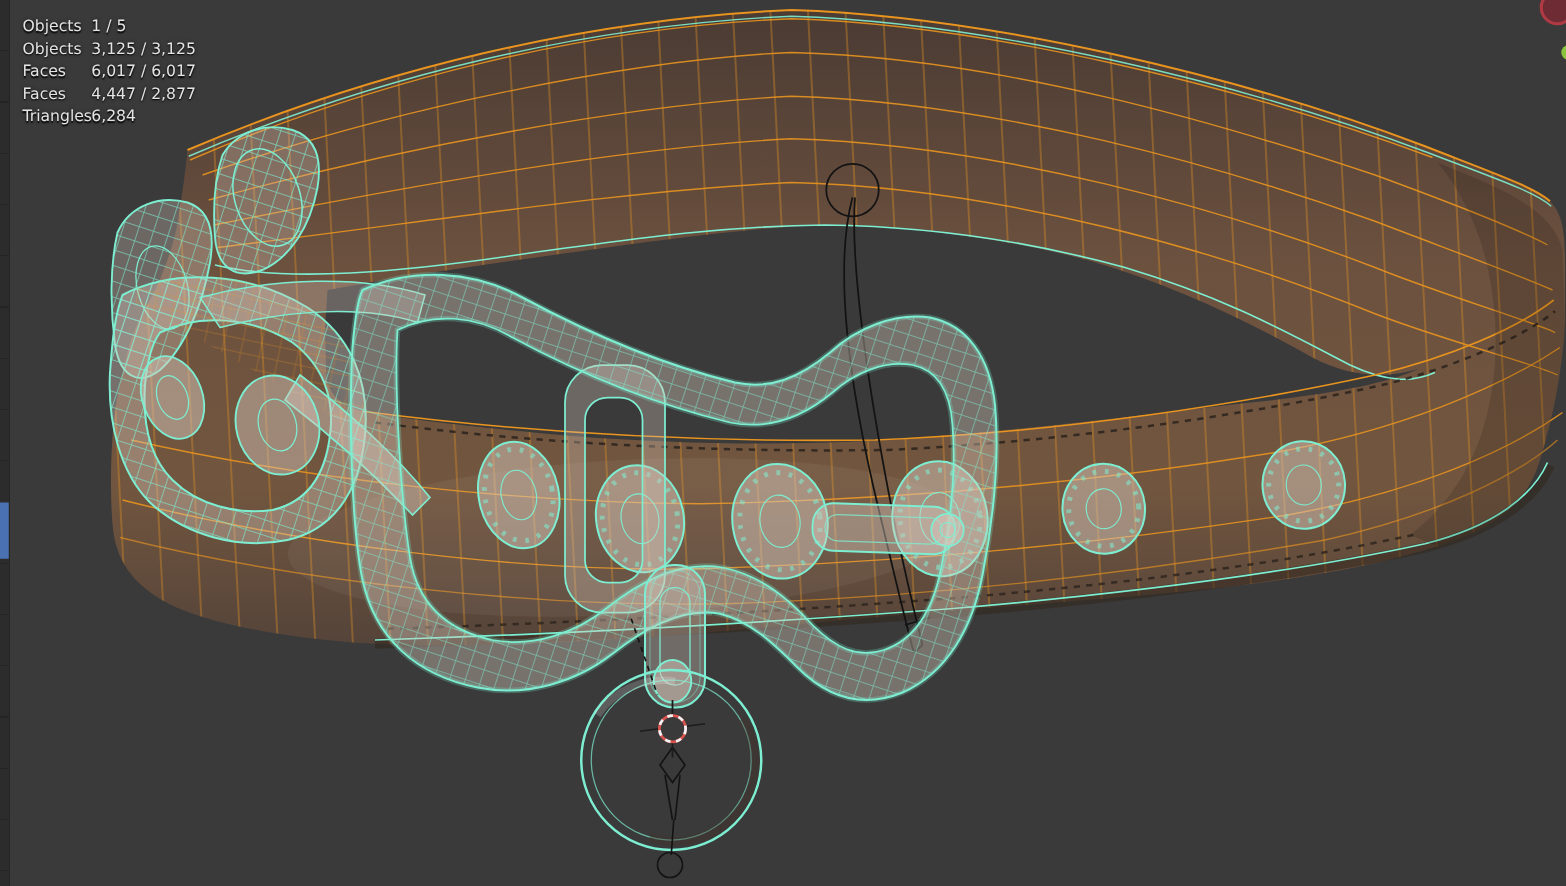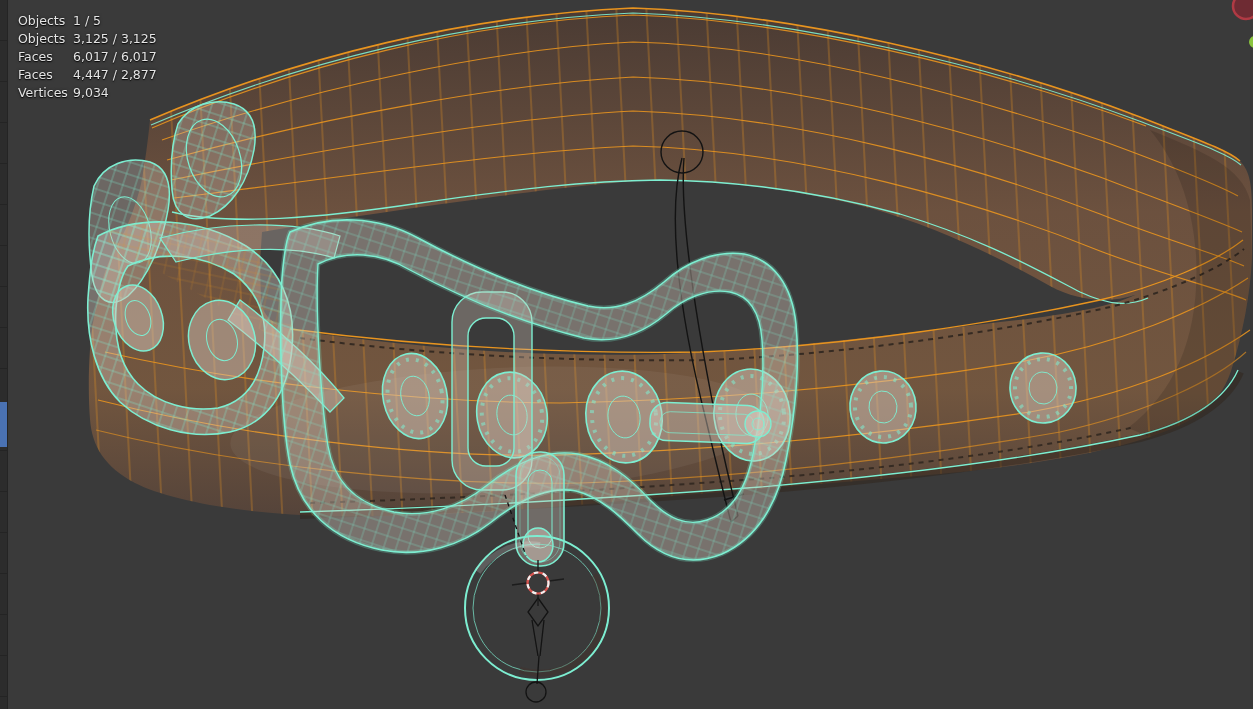--- a/index.html
+++ b/index.html
@@ -237,16 +237,16 @@
 
 <div class="toolstrip">
   <div class="tool-active"></div>
 </div>
 
 <div class="stats">
   <div class="row"><span class="lbl">Objects</span><span>1 / 5</span></div>
   <div class="row"><span class="lbl">Objects</span><span>3,125 / 3,125</span></div>
   <div class="row"><span class="lbl">Faces</span><span>6,017 / 6,017</span></div>
   <div class="row"><span class="lbl">Faces</span><span>4,447 / 2,877</span></div>
-  <div class="row"><span class="lbl">Vertices</span><span>9,034</span></div>
+  <div class="row"><span class="lbl">Triangles</span><span>6,284</span></div>
 </div>
 
 </div>
 
 </body></html>

